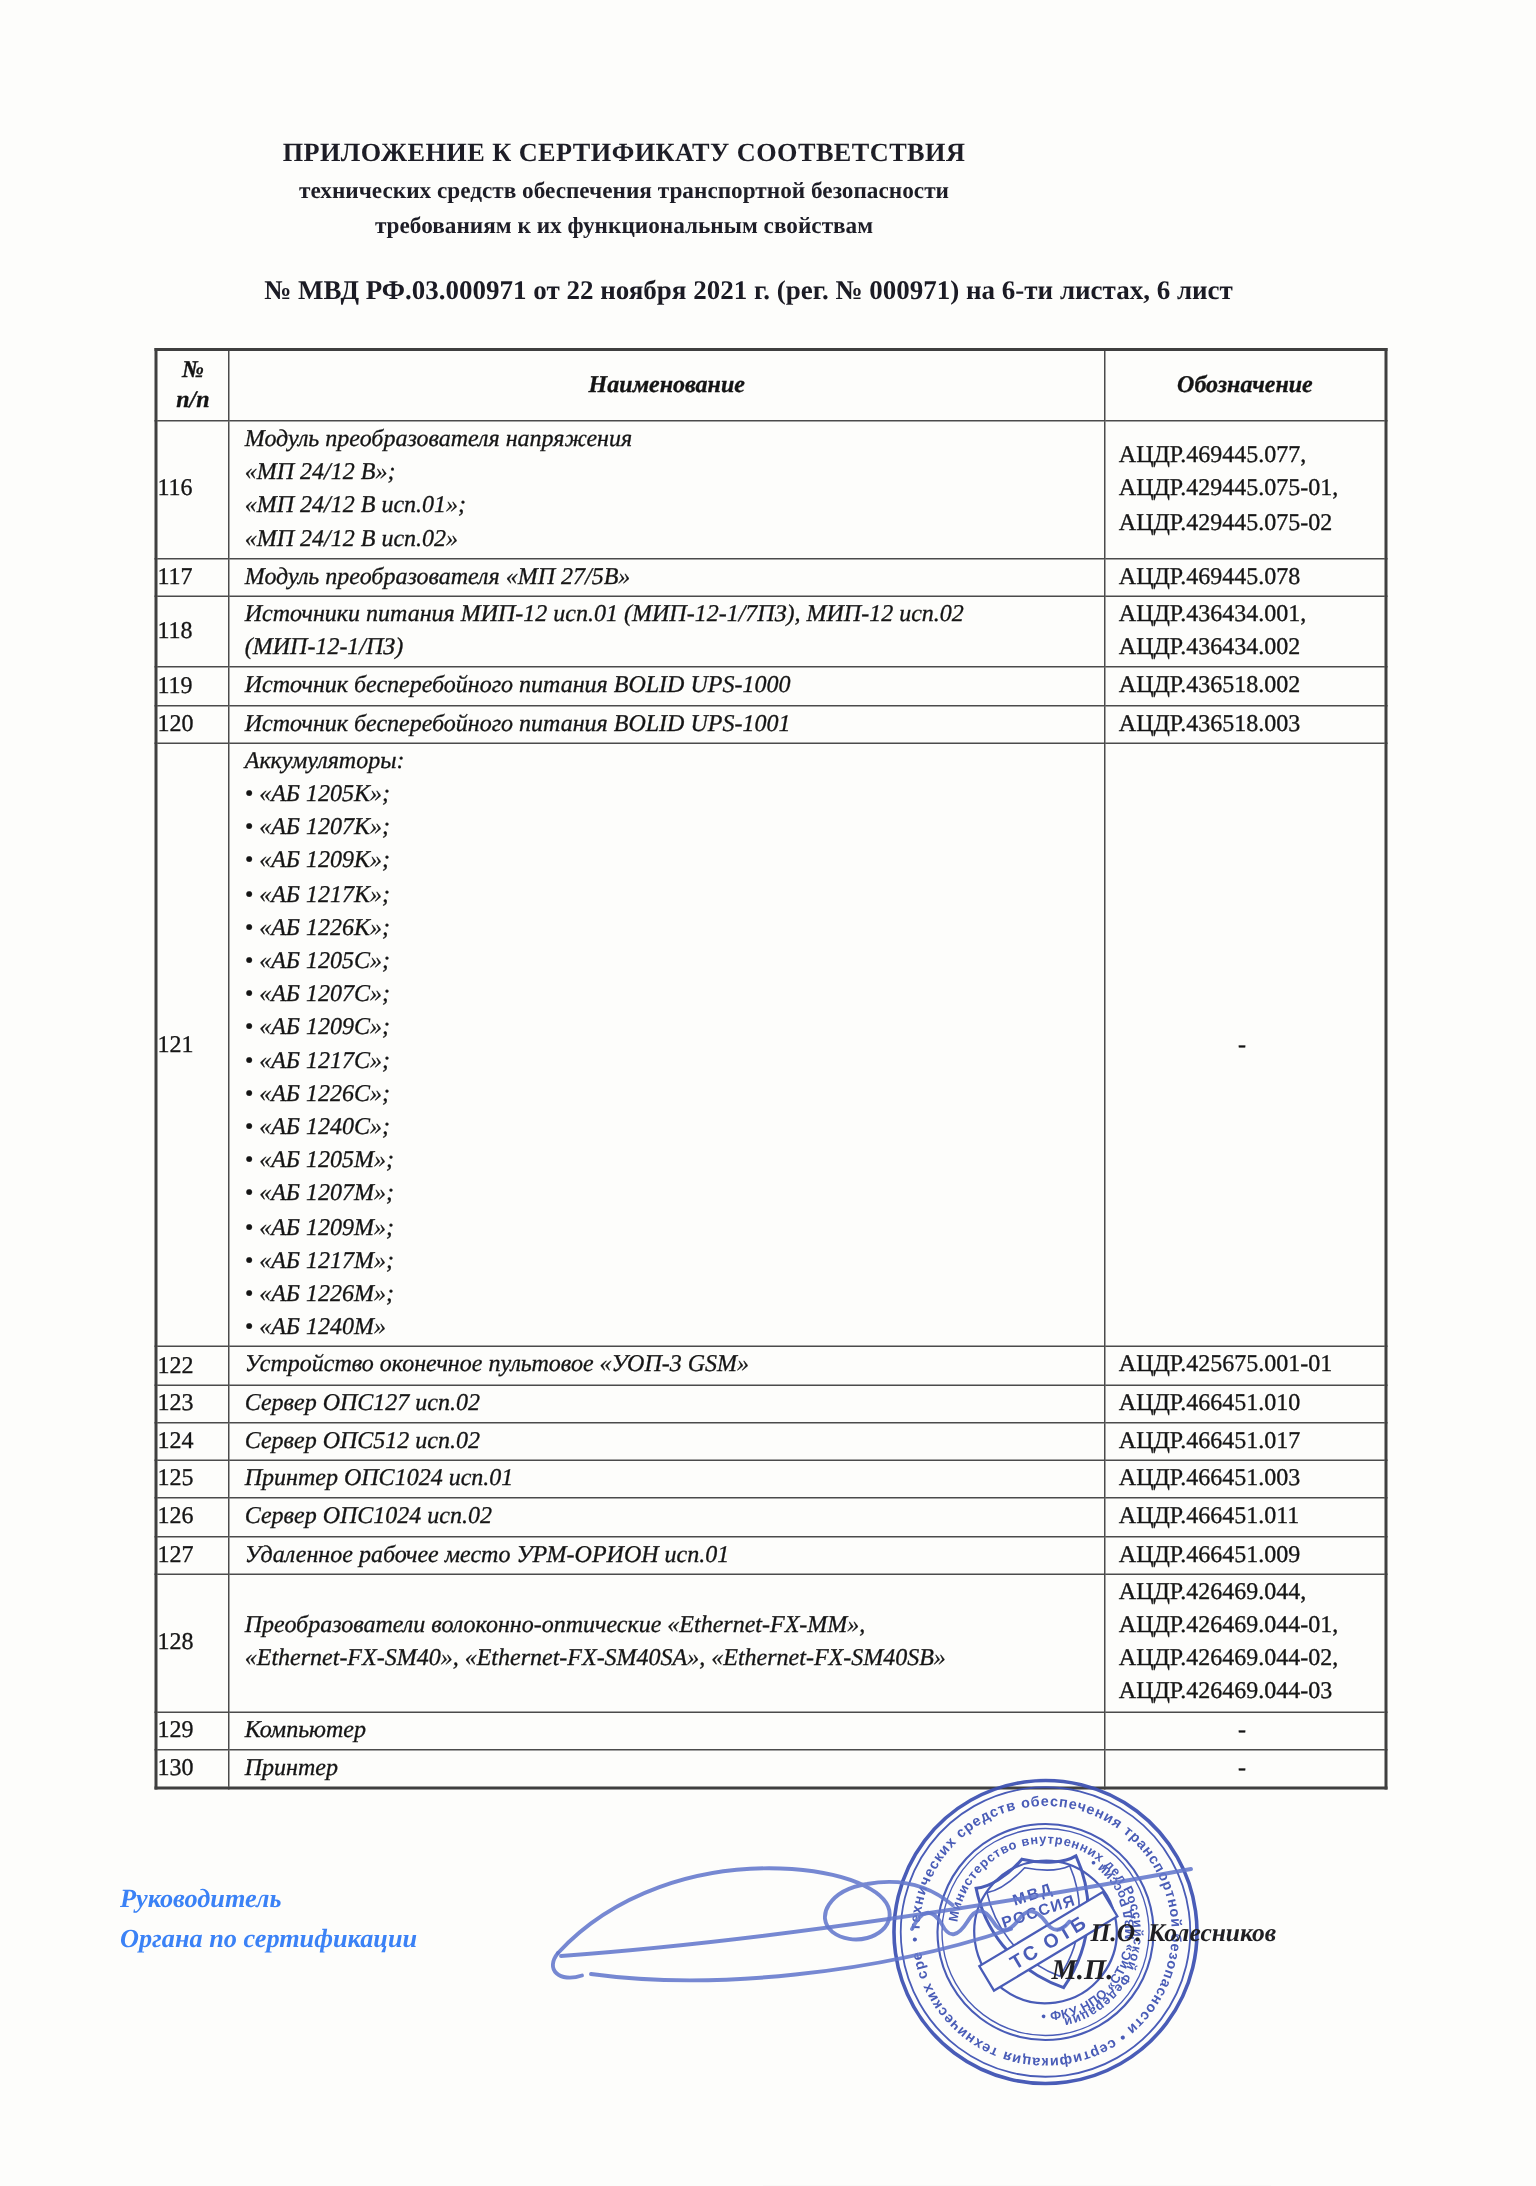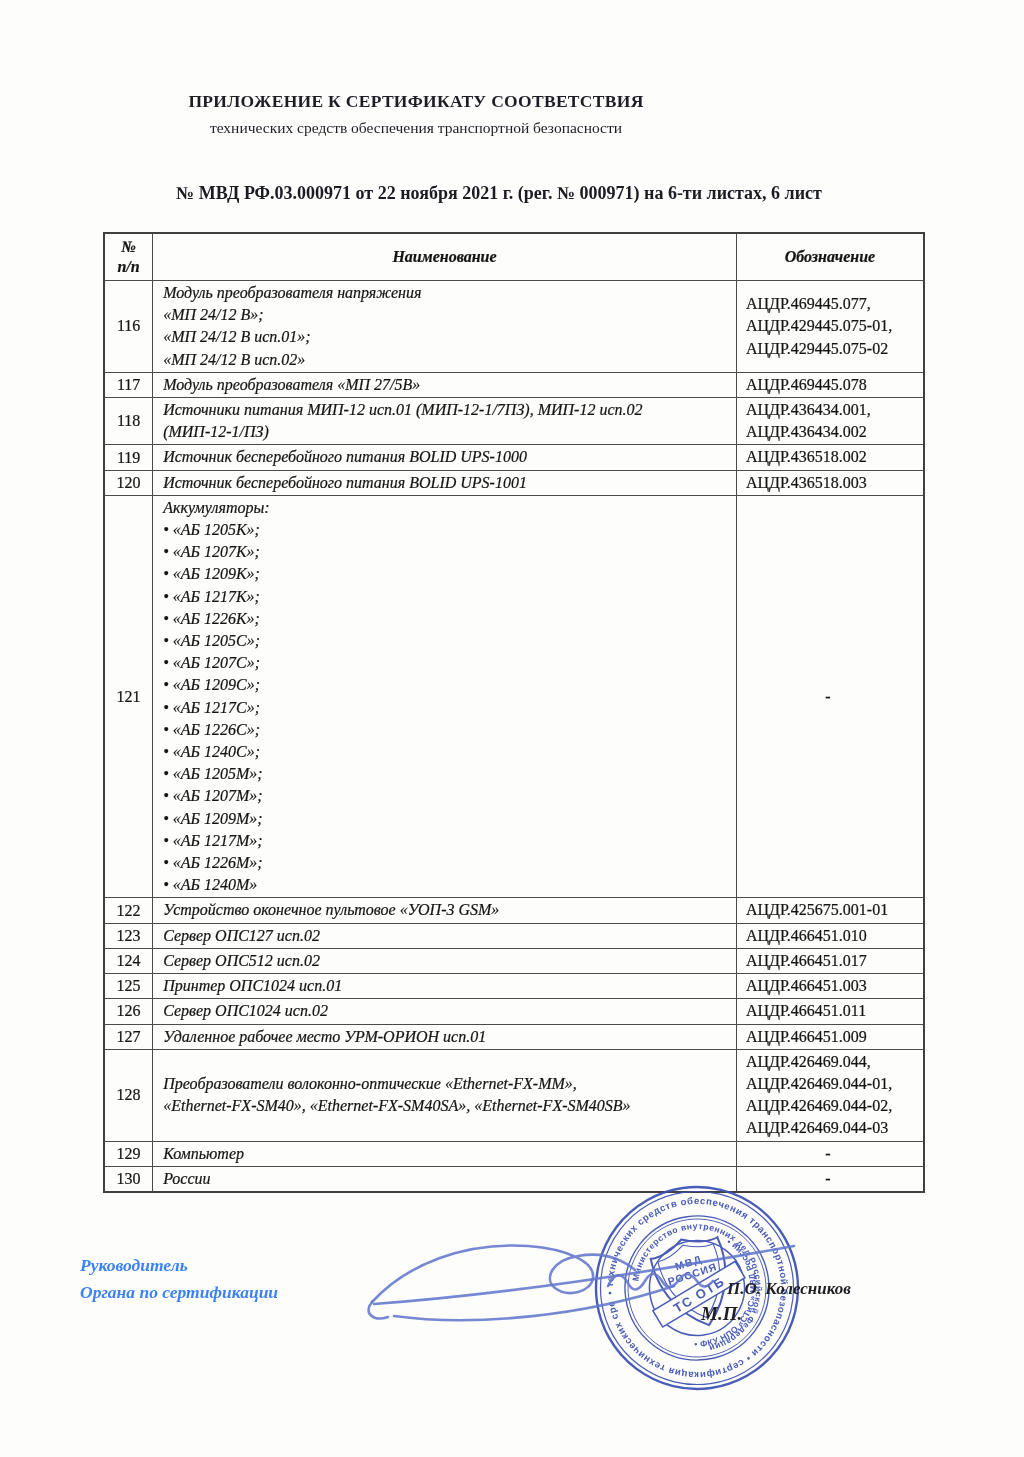--- a/index.html
+++ b/index.html
@@ -14,21 +14,21 @@
     position:absolute;inset:0;
     background:#fdfdfb;
     color:#16161a;
   }
   
   .doc-header{
     position:absolute;top:91px;left:0;width:832px;
     text-align:center;color:#1d1d26;
   }
   .title-main{font-size:17.5px;font-weight:bold;letter-spacing:.3px;margin-bottom:7px;}
-  .title-sub{font-size:15.5px;font-weight:normal;margin-bottom:5px;}
+  .title-sub{font-size:15.5px;font-weight:bold;margin-bottom:5px;}
   .doc-number{
     position:absolute;top:183px;left:0;width:998px;
     text-align:center;font-size:18px;font-weight:bold;color:#1b1b24;
   }
   
   table.cert{
     position:absolute;top:232px;left:103px;
     width:822px;border-collapse:collapse;
     font-size:16px;color:#141414;
     -webkit-text-stroke:.22px #1a1a1a;
@@ -36,21 +36,21 @@
   table.cert td,table.cert th{
     border:1.5px solid #4b4b4b;
     vertical-align:middle;
     padding:1px 0;
   }
   table.cert{border:2px solid #3f3f3f;}
   th.h-num,th.h-name,th.h-des{
     font-weight:bold;font-style:italic;font-size:16px;
     text-align:center;height:44px;line-height:20px;
   }
-  .num-cell{text-align:center;}
+  .num-cell{text-align:left;}
   .name-cell{padding-left:10px !important;padding-right:6px !important;font-style:italic;}
   .des-cell{padding-left:9px !important;padding-right:4px !important;text-align:left;}
   .des-cell.dash{text-align:center;padding-left:0 !important;}
   .cell-line{line-height:22.2px;white-space:nowrap;}
   
   .signatory-role{
     position:absolute;left:80px;top:1252px;
     font-size:17.5px;font-weight:bold;font-style:italic;
     color:#3b82f6;line-height:27px;z-index:6;
   }
@@ -85,20 +85,21 @@
   }
 </style>
 </head>
 <body>
 
 <div class="page">
 
   <div class="doc-header">
     <div class="title-main">ПРИЛОЖЕНИЕ К СЕРТИФИКАТУ СООТВЕТСТВИЯ</div>
     <div class="title-sub">технических средств обеспечения транспортной безопасности</div>
+    <div class="title-sub">требованиям к их функциональным свойствам</div>
   </div>
   <div class="doc-number">№ МВД РФ.03.000971 от 22 ноября 2021 г. (рег. № 000971) на 6-ти листах, 6 лист</div>
 
   <table class="cert">
     <colgroup>
       <col style="width:49px">
       <col style="width:585px">
       <col style="width:188px">
     </colgroup>
     <thead>
@@ -262,21 +263,21 @@
           <td class="name-cell">
             <div class="cell-line">Компьютер</div>
           </td>
           <td class="des-cell dash">
             <div class="cell-line">-</div>
           </td>
         </tr>
         <tr>
           <td class="num-cell">130</td>
           <td class="name-cell">
-            <div class="cell-line">России</div>
+            <div class="cell-line">Принтер</div>
           </td>
           <td class="des-cell dash">
             <div class="cell-line">-</div>
           </td>
         </tr>
       </tbody>
   </table>
 
   <svg class="stamp" viewBox="0 0 250 250">
     <defs>

